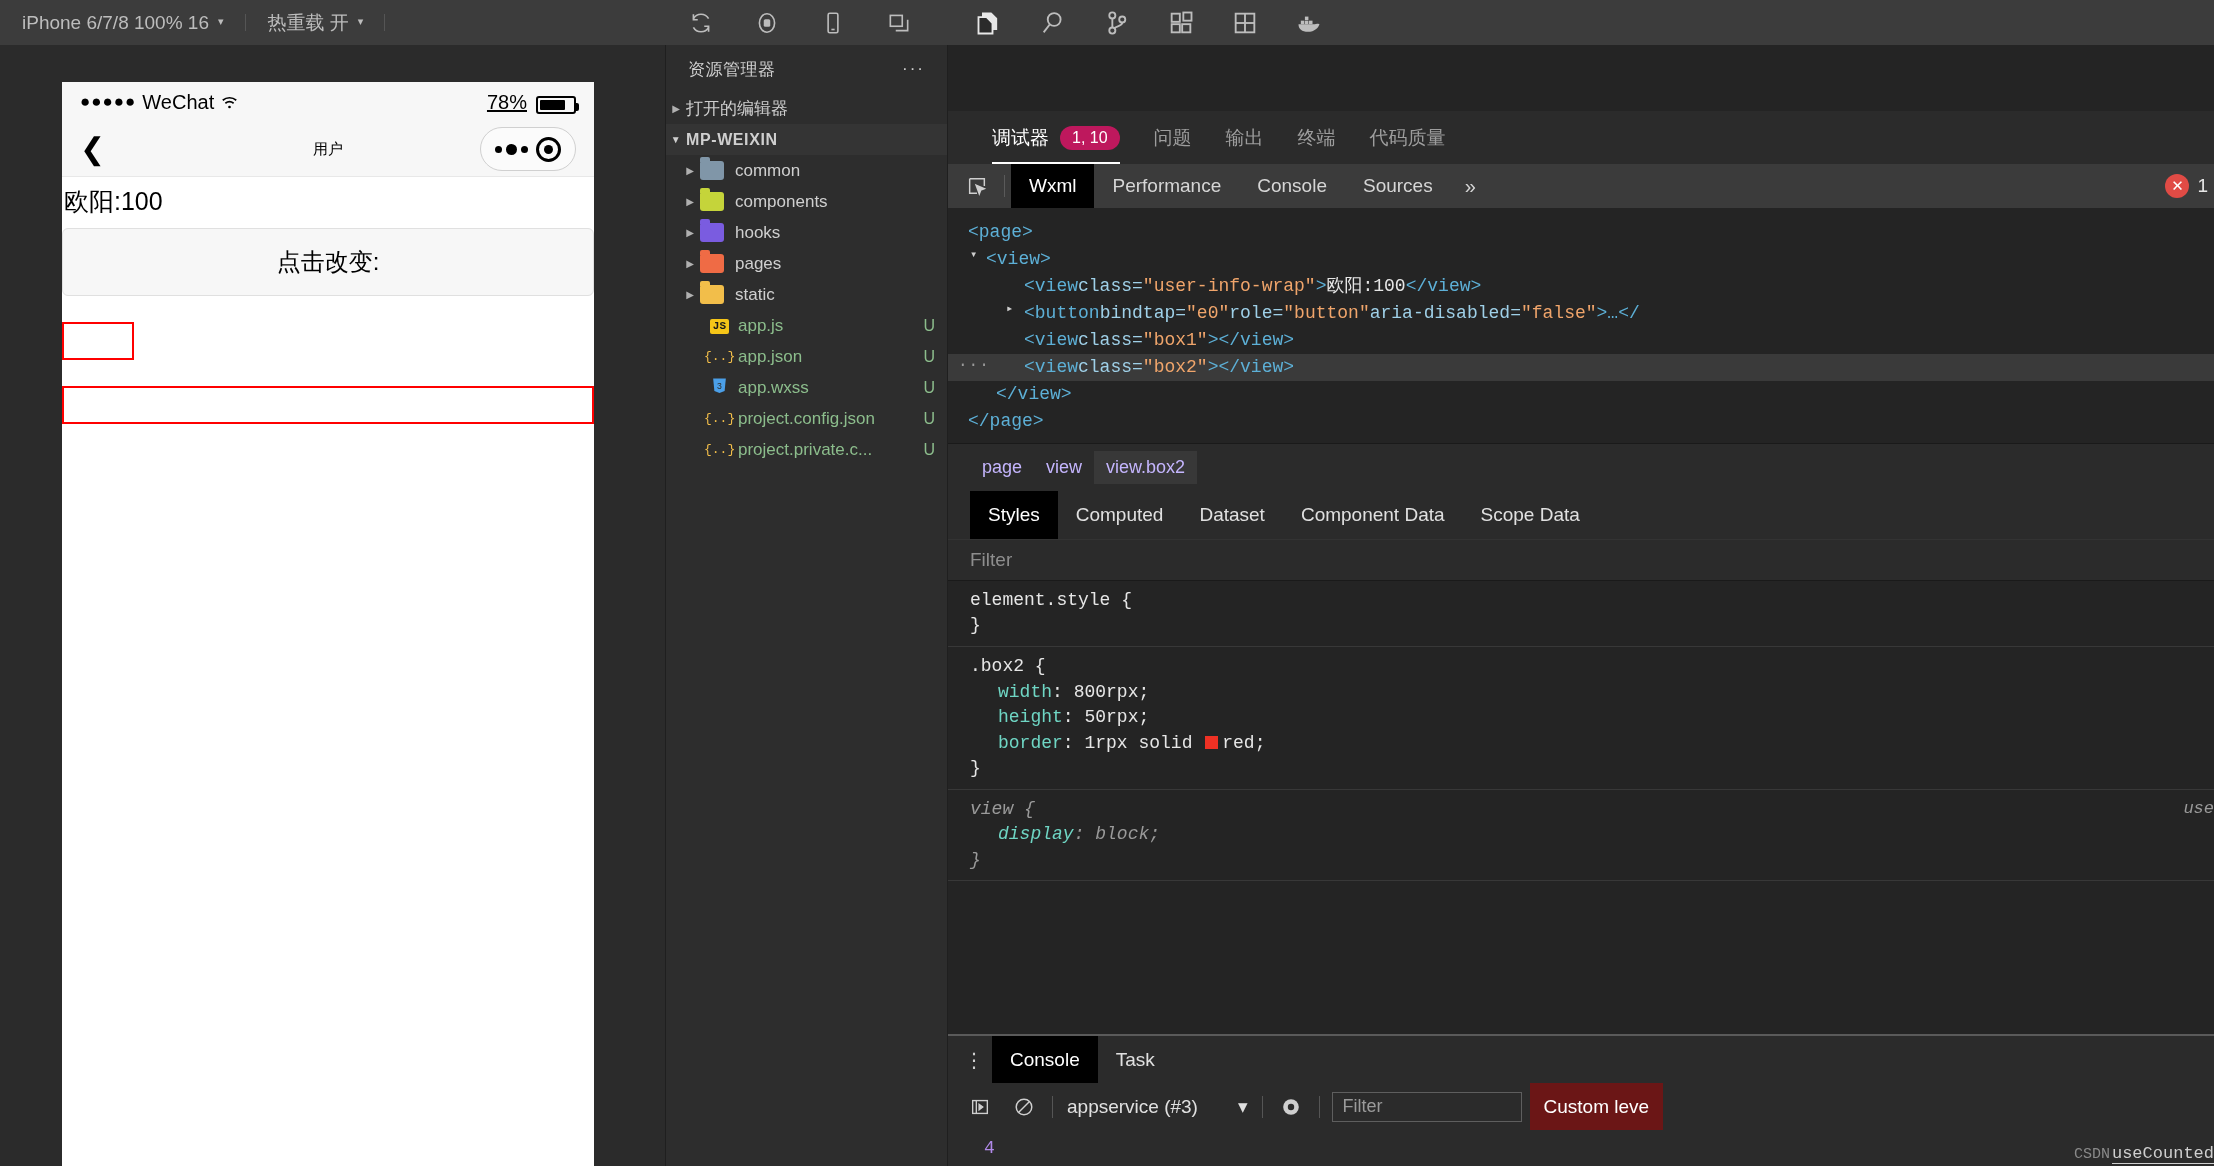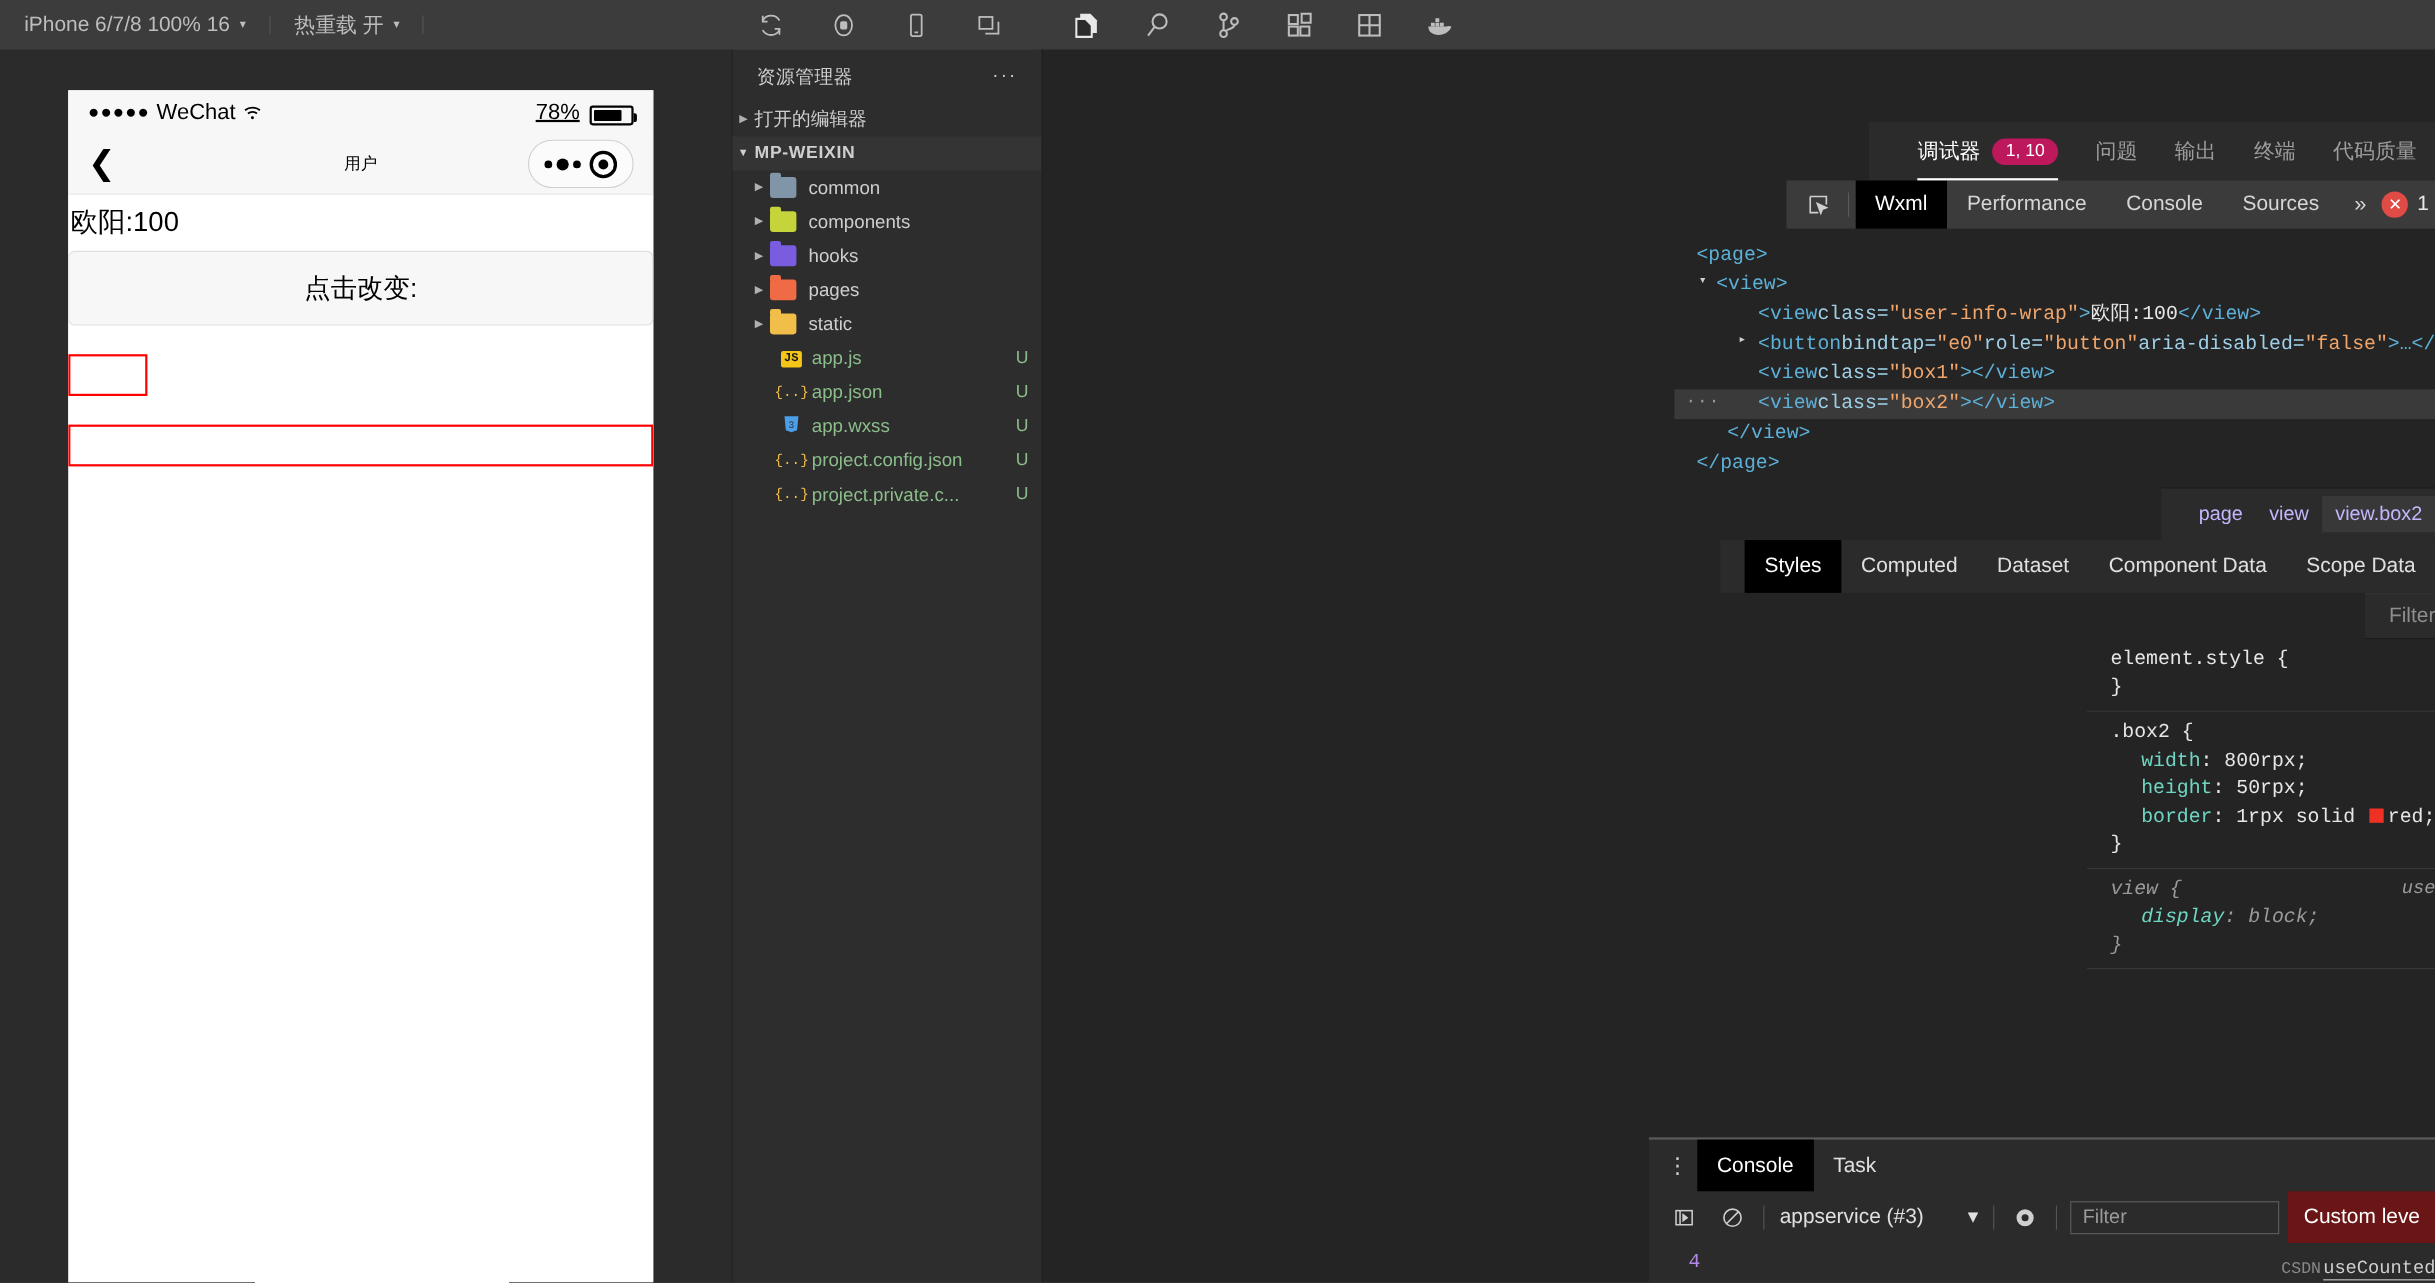--- a/index.html
+++ b/index.html
@@ -80,21 +80,21 @@
               font-family:"Liberation Mono","DejaVu Sans Mono",monospace; }
   .js-badge { display:inline-block; background:#f5c518; color:#1a1a1a; font-weight:700;
               font-size:11px; padding:2px 3px; border-radius:2px; line-height:1; }
   .fname { overflow:hidden; text-overflow:ellipsis; }
   .gitU { margin-left:auto; padding-left:8px; font-size:16px; }
   .indent1 { padding-left:14px; }
   .indent2 { padding-left:38px; }
 
   
   .devtools { flex:1; display:flex; flex-direction:column; background:#242424; min-width:0;
-              border-left:1px solid #1f1f1f;align-items:flex-end; }
+              border-left:1px solid #1f1f1f; }
   .dt-gap { height:66px; background:#242424; }
   .dt-tabs { height:53px; background:#2b2b2b; display:flex; align-items:flex-end;
              padding-left:27px; gap:0; }
   .dt-tab { height:53px; display:flex; align-items:center; gap:11px; padding:0 17px;
             color:#9d9d9d; font-size:19px; position:relative; }
   .dt-tab.active { color:#fff; }
   .dt-tab.active::after { content:""; position:absolute; left:17px; right:17px; bottom:0;
                           height:2px; background:#fff; }
   .badge-err { background:#be185d; color:#fff; font-size:16px; border-radius:13px;
                padding:4px 12px; line-height:1; }

